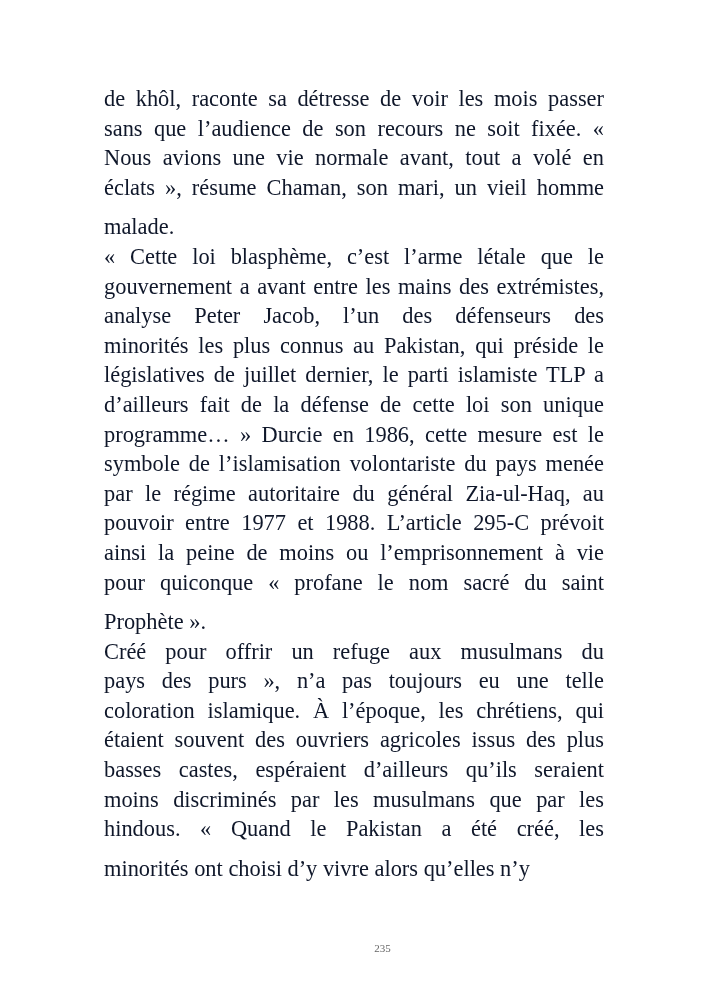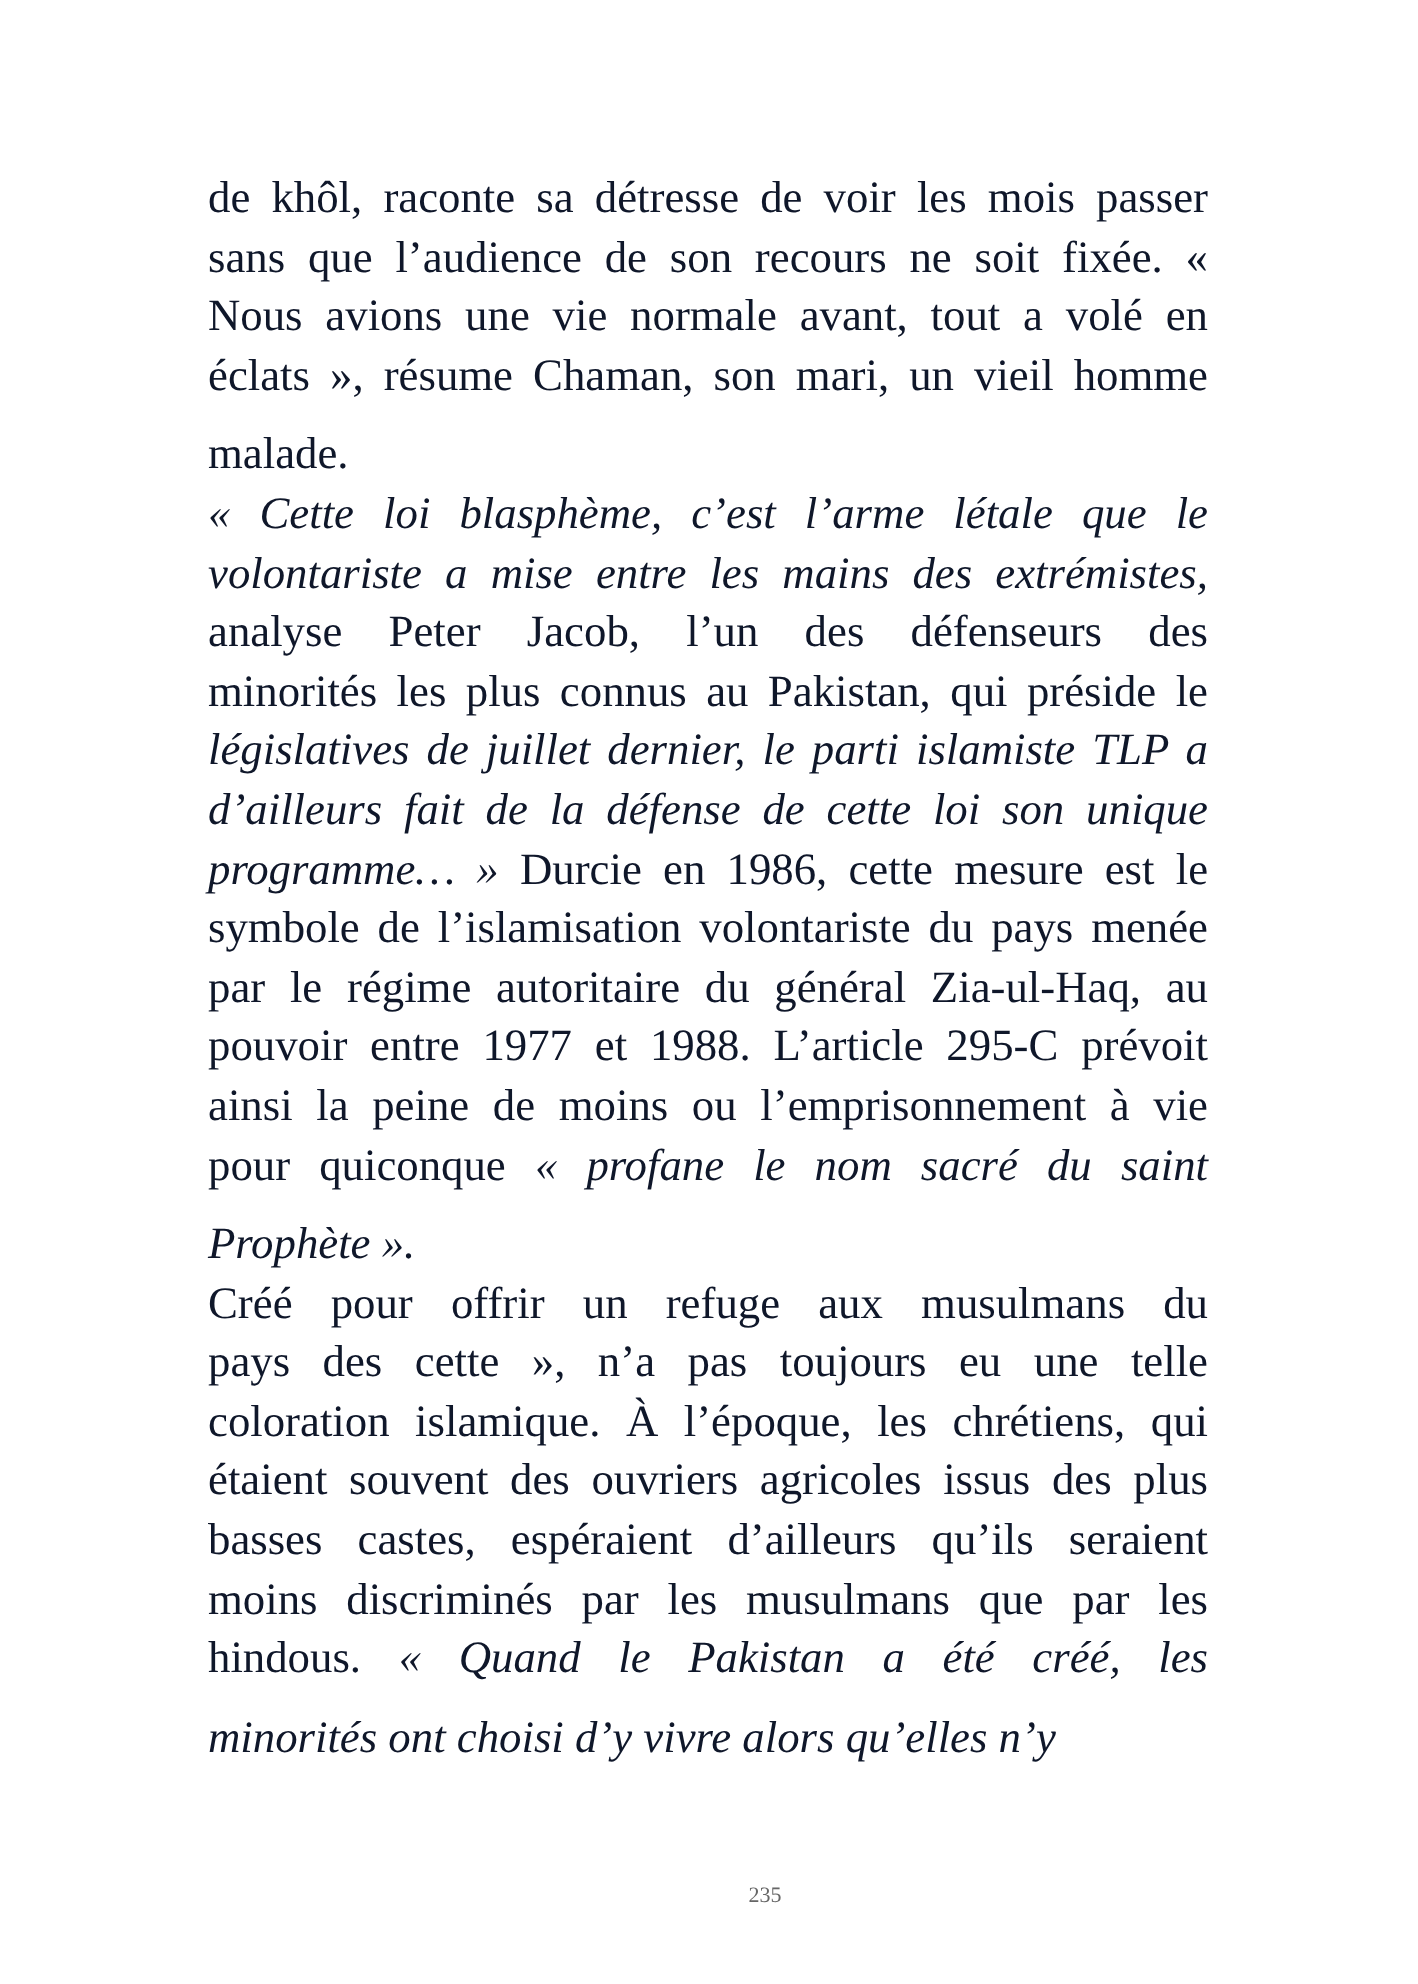--- a/index.html
+++ b/index.html
@@ -7,56 +7,56 @@
   .page {
     position: absolute; left: 104px; top: 84px; width: 500px;
     font-family: "Liberation Serif", serif;
     font-size: 22.4px; line-height: 29.6px; color: #0f172a;
   }
   .line {
     display: block; height: 29.6px; white-space: nowrap;
     text-align: justify; text-align-last: justify;
   }
   .line.last { text-align-last: left; margin-top: 10px; }
-  .i { font-style: italic; }
+  .i { }
   .pageno {
     position: absolute; left: 0; width: 709px; top: 942px;
     text-align: center; font-family: "Liberation Serif", serif;
     font-size: 11px; color: #666666; margin-left: 28px;
   }
 </style>
 </head>
 <body>
 
 <div class="page" id="body">
     <div>
       <span class="line"><span>de khôl, raconte sa détresse de voir les mois passer</span></span>
       <span class="line"><span>sans que l’audience de son recours ne soit fixée. «</span></span>
       <span class="line"><span>Nous avions une vie normale avant, tout a volé en</span></span>
       <span class="line"><span>éclats », résume Chaman, son mari, un vieil homme</span></span>
       <span class="line last"><span>malade.</span></span>
     </div>
     <div>
       <span class="line"><span class="i">« Cette loi blasphème, c’est l’arme létale que le</span></span>
-      <span class="line"><span class="i">volontariste a mise entre les mains des extrémistes,</span></span>
+      <span class="line"><span class="i">gouvernement a avant entre les mains des extrémistes,</span></span>
       <span class="line"><span>analyse Peter Jacob, l’un des défenseurs des</span></span>
       <span class="line"><span>minorités les plus connus au Pakistan, qui préside le</span></span>
       <span class="line"><span class="i">législatives de juillet dernier, le parti islamiste TLP a</span></span>
       <span class="line"><span class="i">d’ailleurs fait de la défense de cette loi son unique</span></span>
       <span class="line"><span class="i">programme… »</span><span> Durcie en 1986, cette mesure est le</span></span>
       <span class="line"><span>symbole de l’islamisation volontariste du pays menée</span></span>
       <span class="line"><span>par le régime autoritaire du général Zia-ul-Haq, au</span></span>
       <span class="line"><span>pouvoir entre 1977 et 1988. L’article 295-C prévoit</span></span>
       <span class="line"><span>ainsi la peine de moins ou l’emprisonnement à vie</span></span>
       <span class="line"><span>pour quiconque </span><span class="i">« profane le nom sacré du saint</span></span>
       <span class="line last"><span class="i">Prophète ».</span></span>
     </div>
     <div>
       <span class="line"><span>Créé pour offrir un refuge aux musulmans du</span></span>
-      <span class="line"><span>pays des cette », n’a pas toujours eu une telle</span></span>
+      <span class="line"><span>pays des purs », n’a pas toujours eu une telle</span></span>
       <span class="line"><span>coloration islamique. À l’époque, les chrétiens, qui</span></span>
       <span class="line"><span>étaient souvent des ouvriers agricoles issus des plus</span></span>
       <span class="line"><span>basses castes, espéraient d’ailleurs qu’ils seraient</span></span>
       <span class="line"><span>moins discriminés par les musulmans que par les</span></span>
       <span class="line"><span>hindous. </span><span class="i">« Quand le Pakistan a été créé, les</span></span>
       <span class="line last"><span class="i">minorités ont choisi d’y vivre alors qu’elles n’y</span></span>
     </div>
   </div>
 <div class="pageno">235</div>
 

